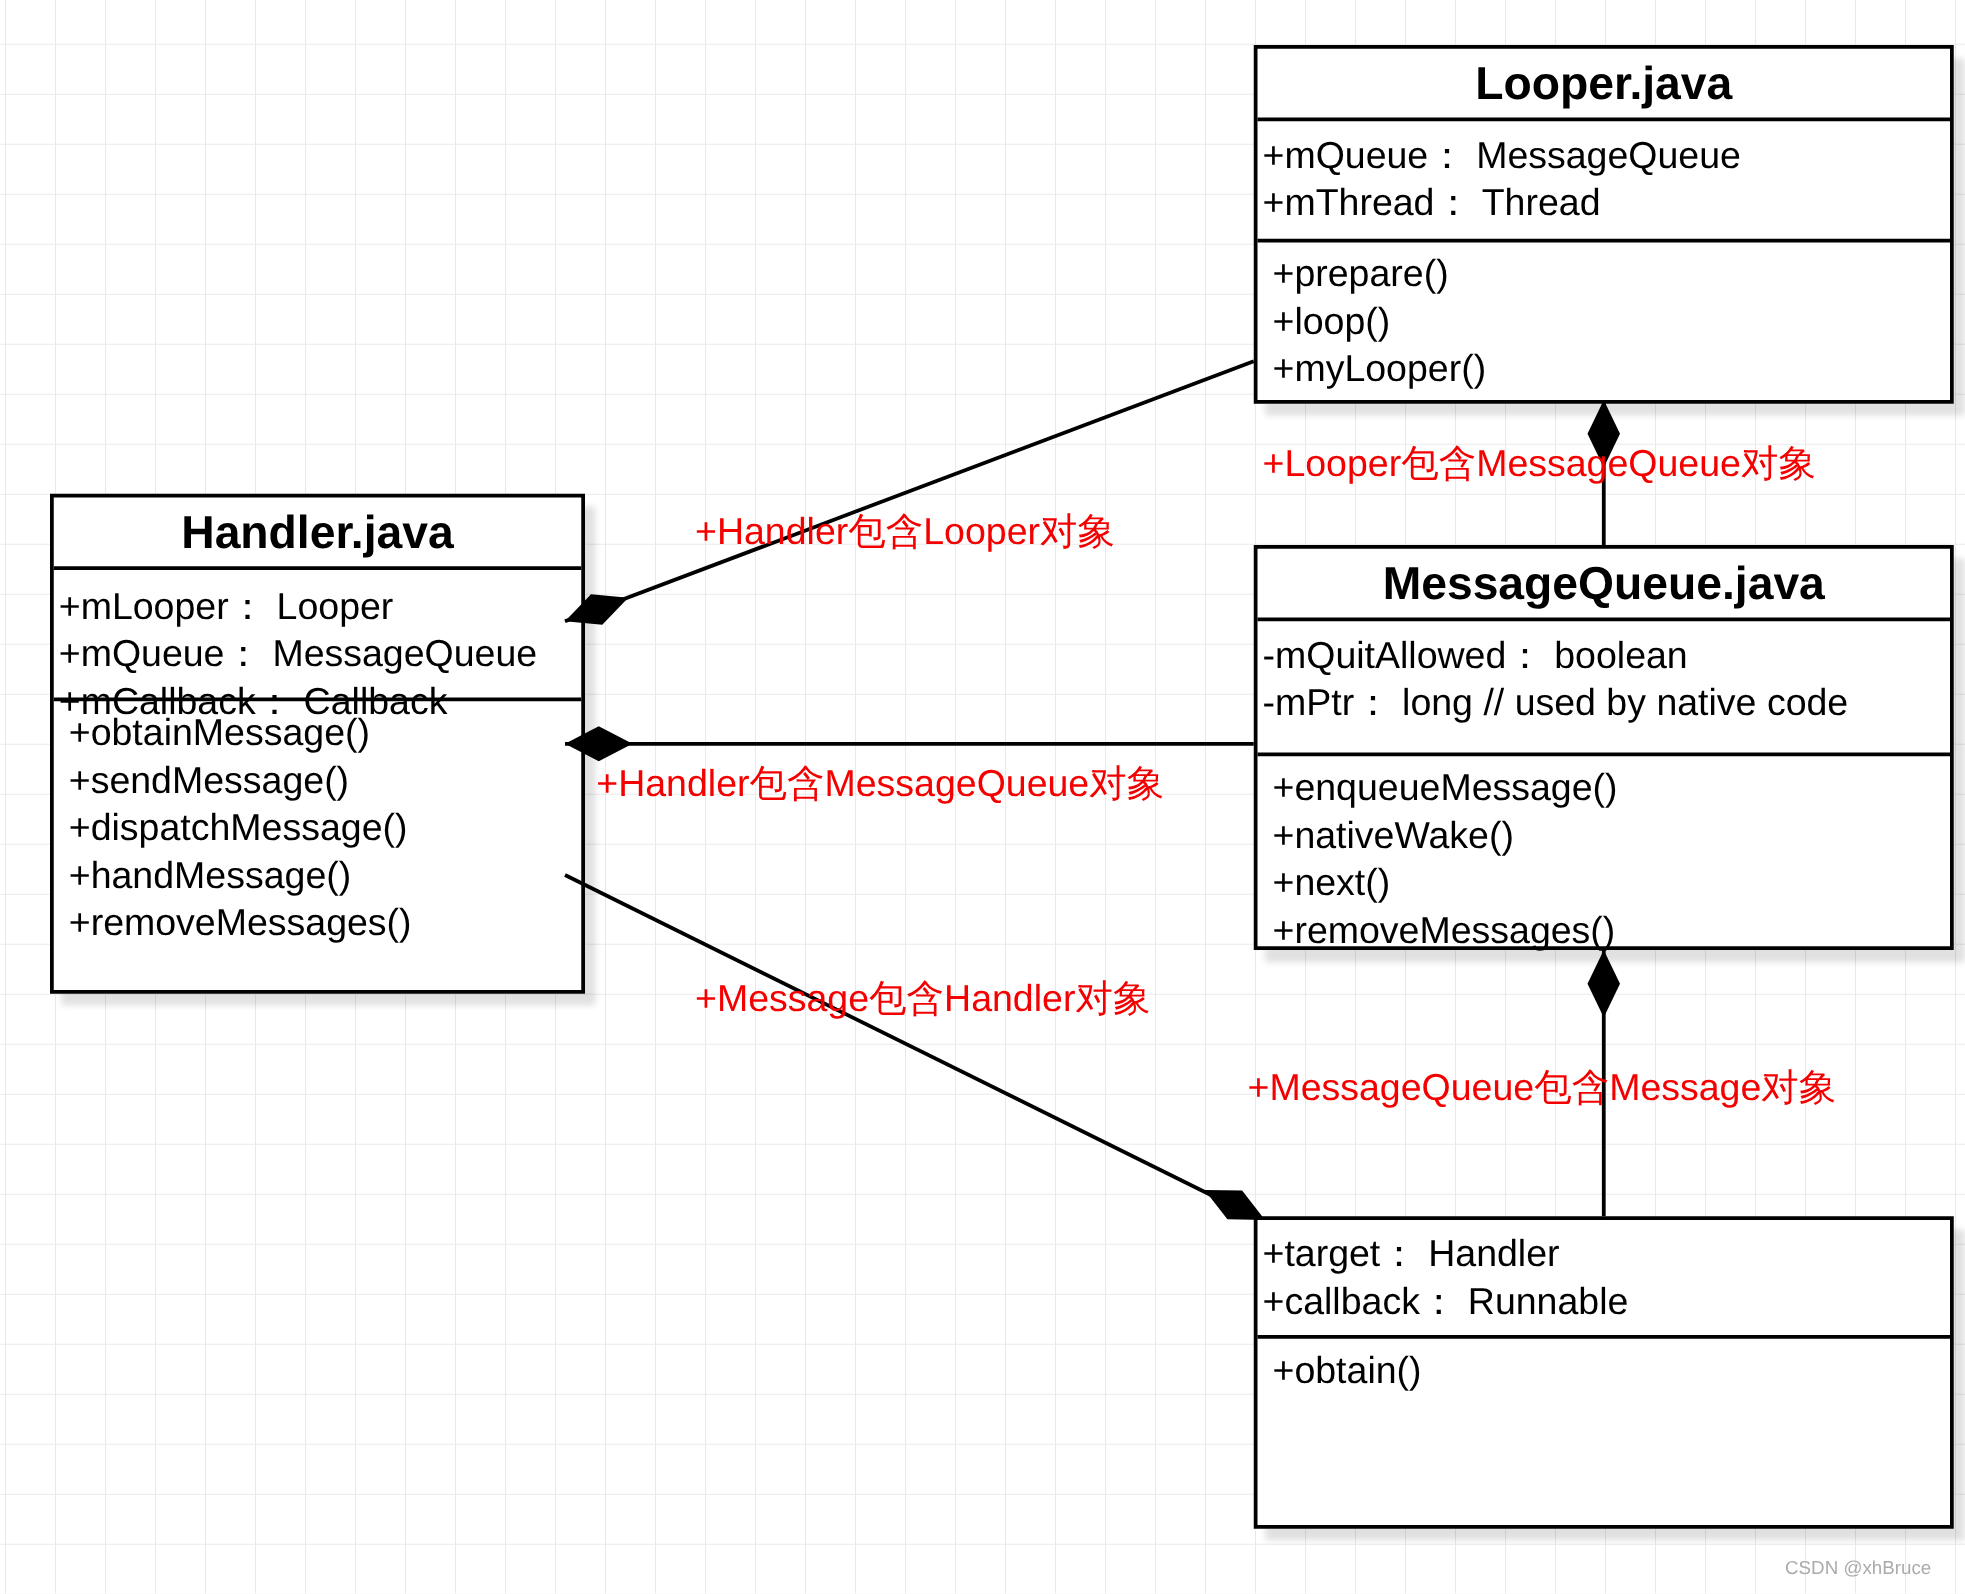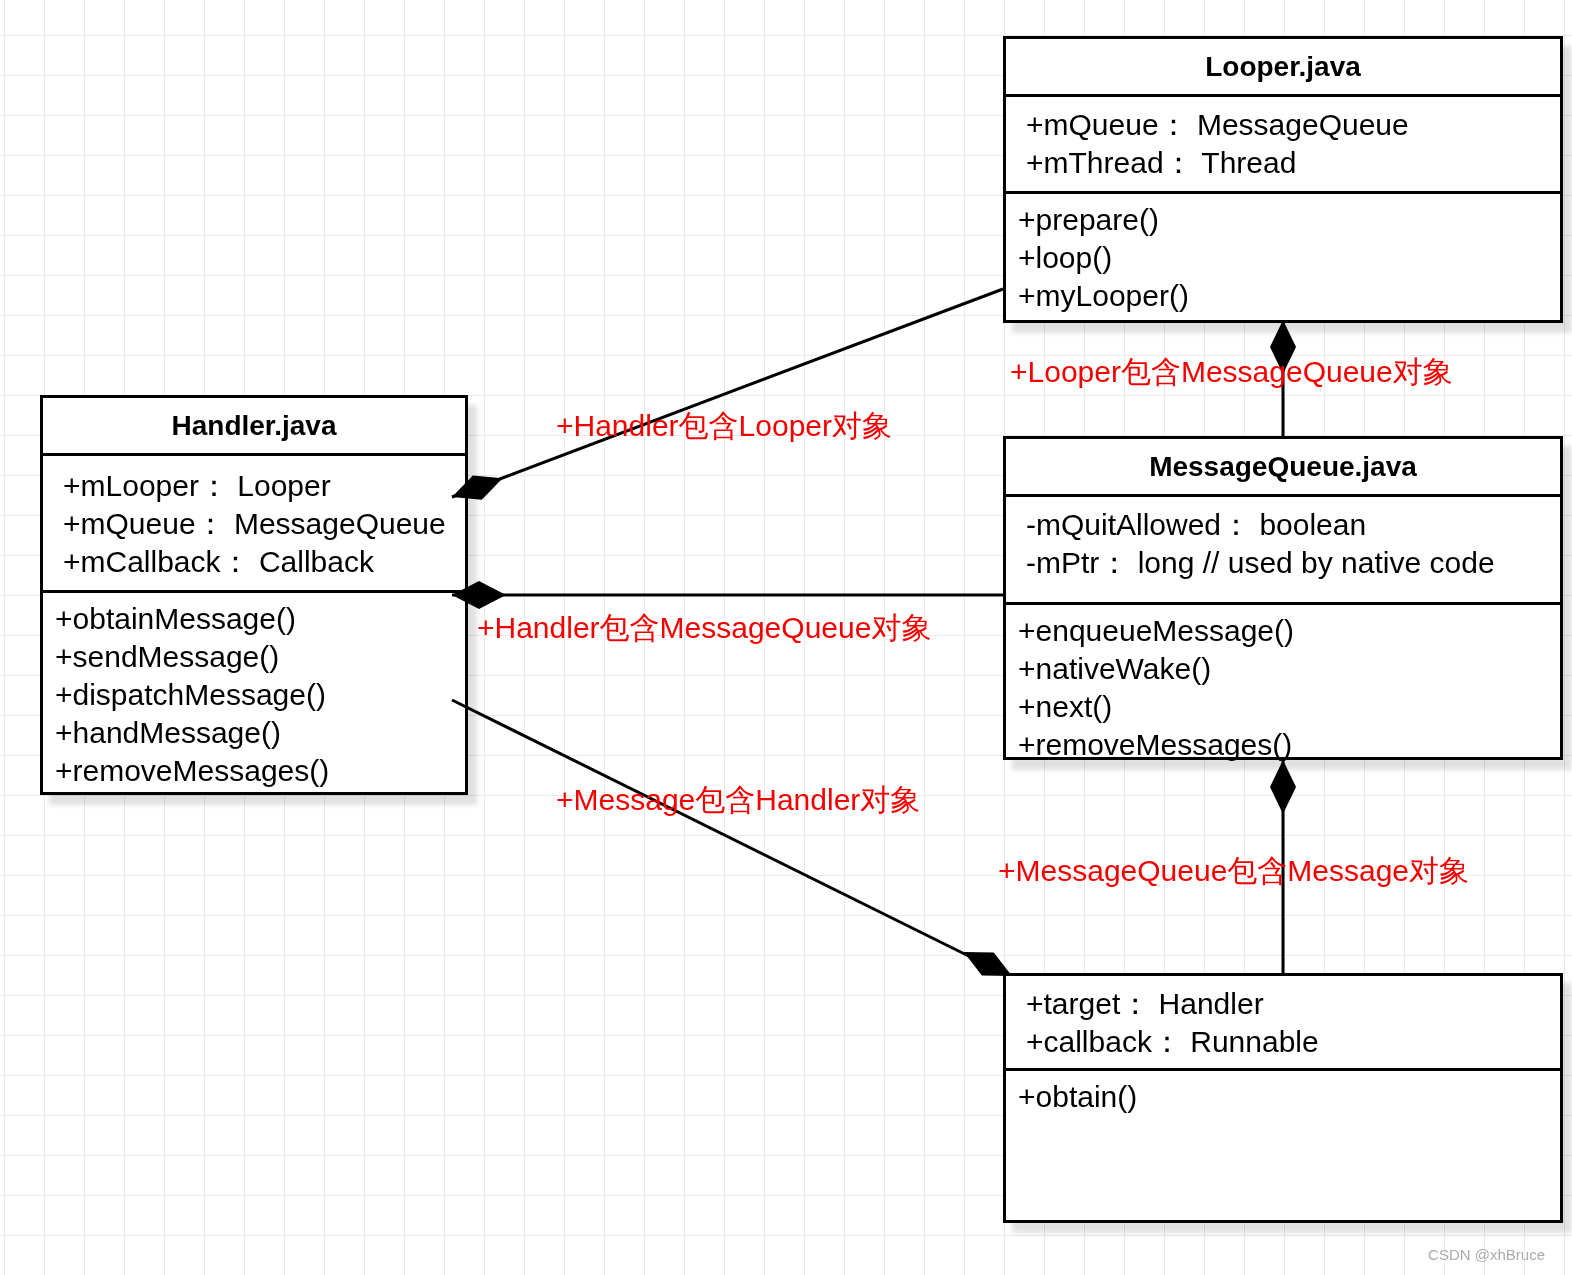--- a/index.html
+++ b/index.html
@@ -24,29 +24,29 @@
     border:3px solid #000;
     box-shadow:9px 10px 5px rgba(0,0,0,0.12);
     box-sizing:border-box;
     color:#000;
   }
   .sec-title{
     height:58px;
     border-bottom:3px solid #000;
     box-sizing:border-box;
     font-weight:bold;
-    font-size:28px;
+    font-size:37px;
     text-align:center;
     line-height:55px;
     white-space:nowrap;
   }
   .sec-attrs{
     border-bottom:3px solid #000;
     box-sizing:border-box;
-    padding:9px 8px 0 20px;
+    padding:9px 8px 0 4px;
     font-size:30px;
     line-height:38px;
     white-space:nowrap;
   }
   .sec-methods{
     padding:7px 8px 0 12px;
     font-size:30px;
     line-height:38px;
     white-space:nowrap;
   }
@@ -81,21 +81,21 @@
     </div>
     <div class="sec-methods">
       <div>+prepare()</div>
       <div>+loop()</div>
       <div>+myLooper()</div>
     </div>
   </div>
 
   <div class="cls" style="left:24px;top:395px;width:428px;height:400px;margin-left:16px;">
     <div class="sec-title">Handler.java</div>
-    <div class="sec-attrs" style="height:137px;padding-top:11px;">
+    <div class="sec-attrs" style="height:105px;padding-top:11px;">
       <div>+mLooper：  Looper</div>
       <div>+mQueue：  MessageQueue</div>
       <div>+mCallback：  Callback</div>
     </div>
     <div class="sec-methods">
       <div>+obtainMessage()</div>
       <div>+sendMessage()</div>
       <div>+dispatchMessage()</div>
       <div>+handMessage()</div>
       <div>+removeMessages()</div>

